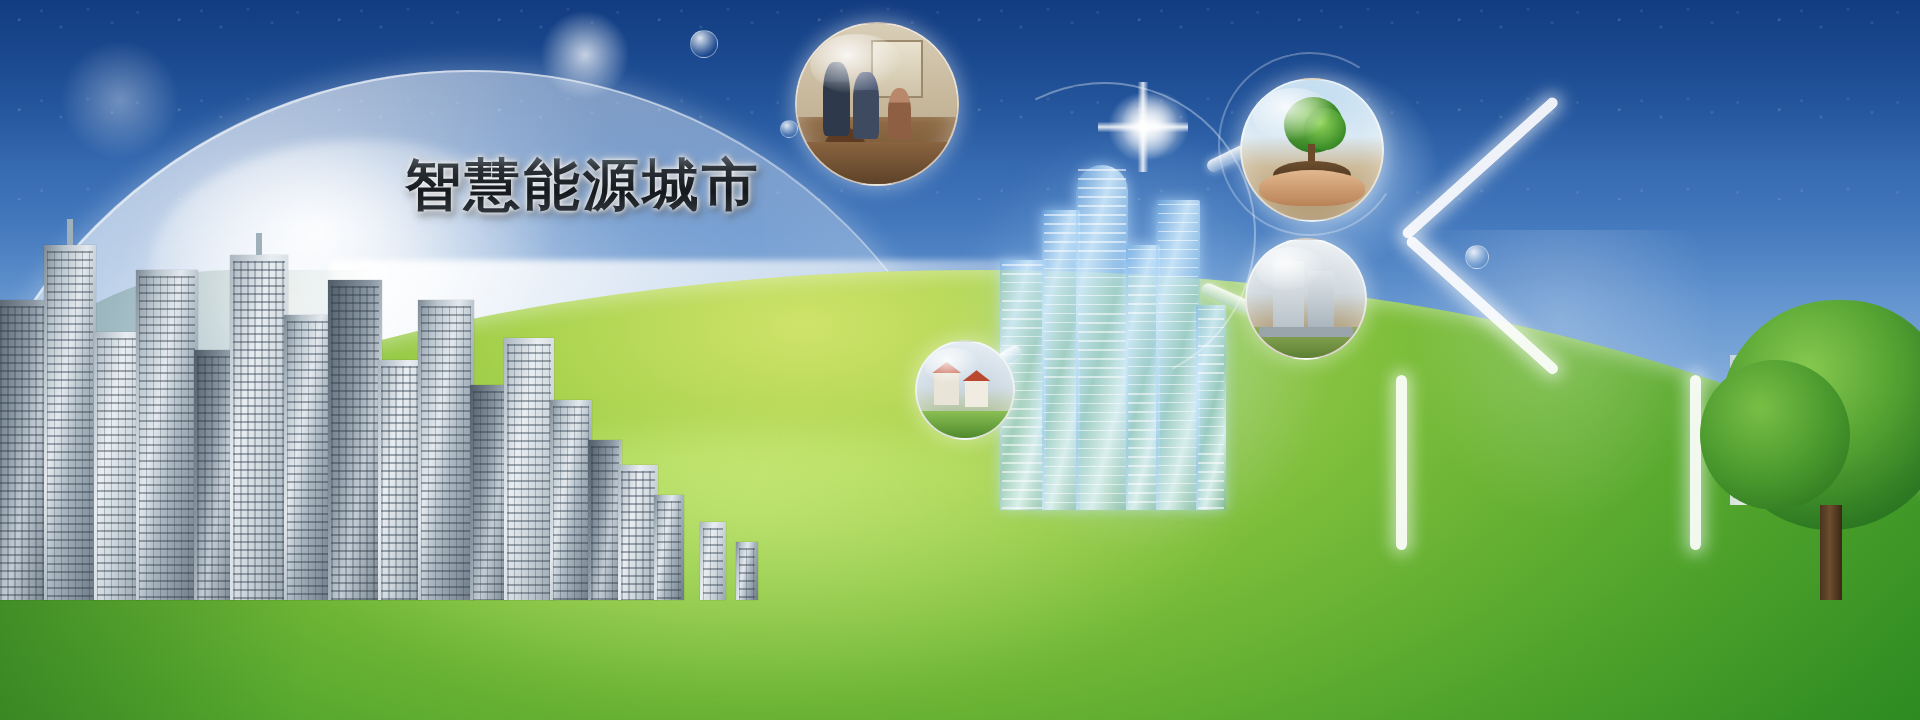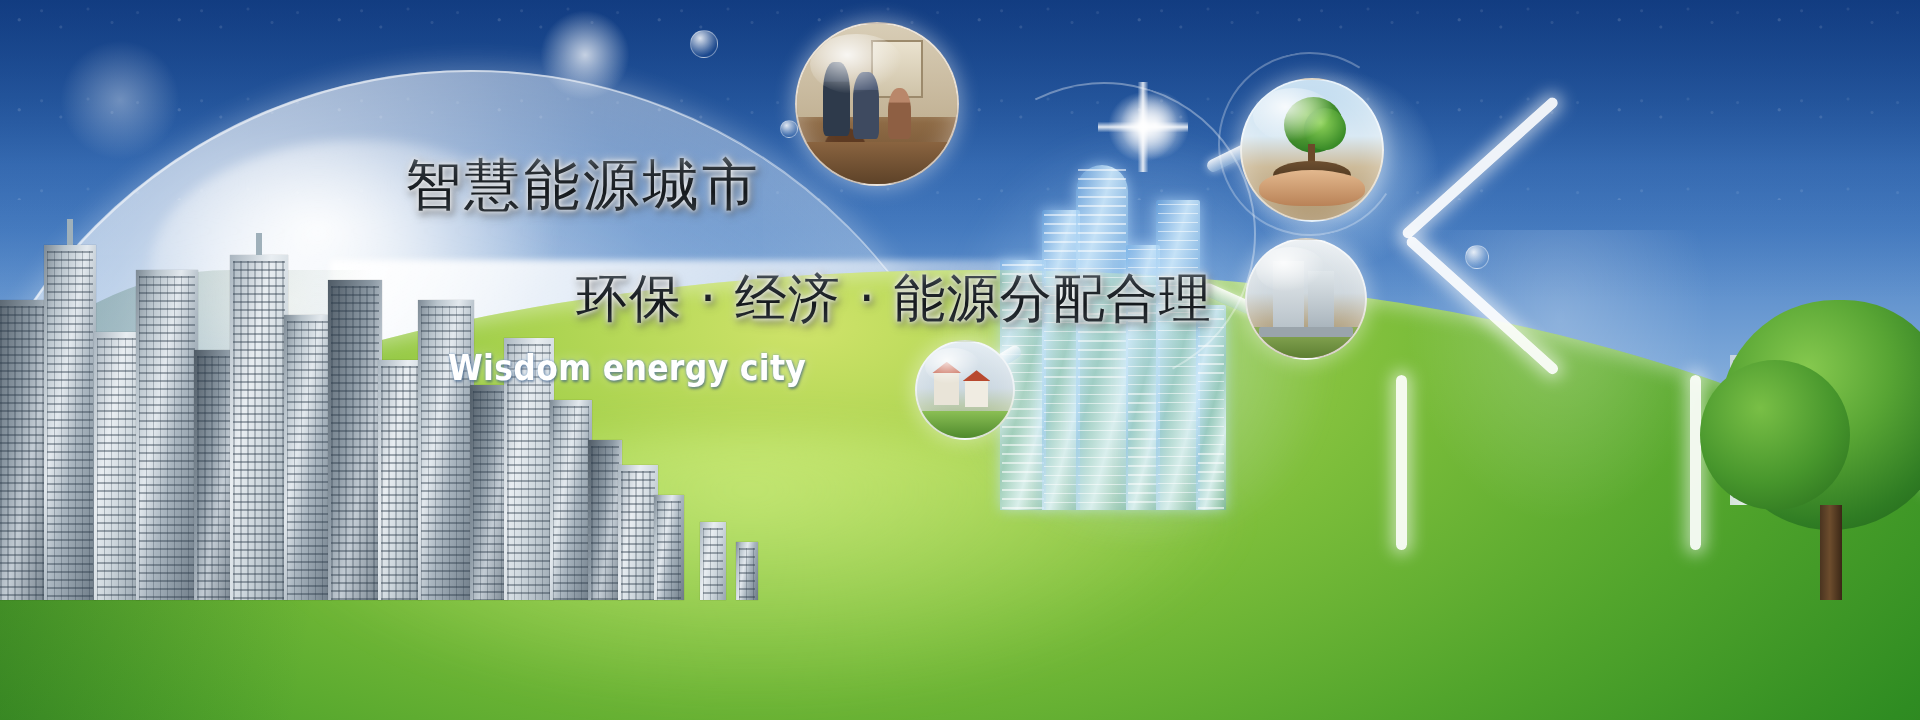--- a/index.html
+++ b/index.html
@@ -246,21 +246,21 @@
     background:linear-gradient(100deg,#cfd9e0,#eef3f6 40%,#b6c2cb);opacity:.9;}
   .rslab::after{content:"";position:absolute;inset:5px 3px;
     background-image:repeating-linear-gradient(180deg, rgba(70,90,110,.30) 0 2px, transparent 2px 8px);}
 
   
   .copy{position:absolute;left:0;top:0;width:1920px;height:720px;}
 
   .cjk{
     position:absolute;
     font-family:"DejaVu Sans","Liberation Sans",sans-serif;
-    font-weight:normal;
+    font-weight:bold;
     letter-spacing:.06em;
     color:#1e2328;
     background:linear-gradient(180deg,#6f7a82 0%,#2a3036 28%,#15191d 58%,#3c444b 100%);
     -webkit-background-clip:text;background-clip:text;
     -webkit-text-fill-color:transparent;
     text-shadow:none;
     filter:drop-shadow(0 0 2px rgba(255,255,255,.95))
            drop-shadow(0 0 4px rgba(255,255,255,.85))
            drop-shadow(2px 3px 3px rgba(0,0,0,.45));
     white-space:nowrap;
@@ -392,17 +392,15 @@
 
   <div class="rslab"></div>
   <div class="rtree">
     <div class="crown"></div>
       <div class="crown2"></div>
       <div class="trunk"></div>
   </div>
 
   <div class="copy">
     <div class="cjk headline">智慧能源城市</div>
-    <div class="cjk subhead">环保 · 经济 · 能源分配合理</div>
-    <div class="eng eng1">Wisdom energy city</div>
   </div>
 
 </div>
 
 </body></html>

